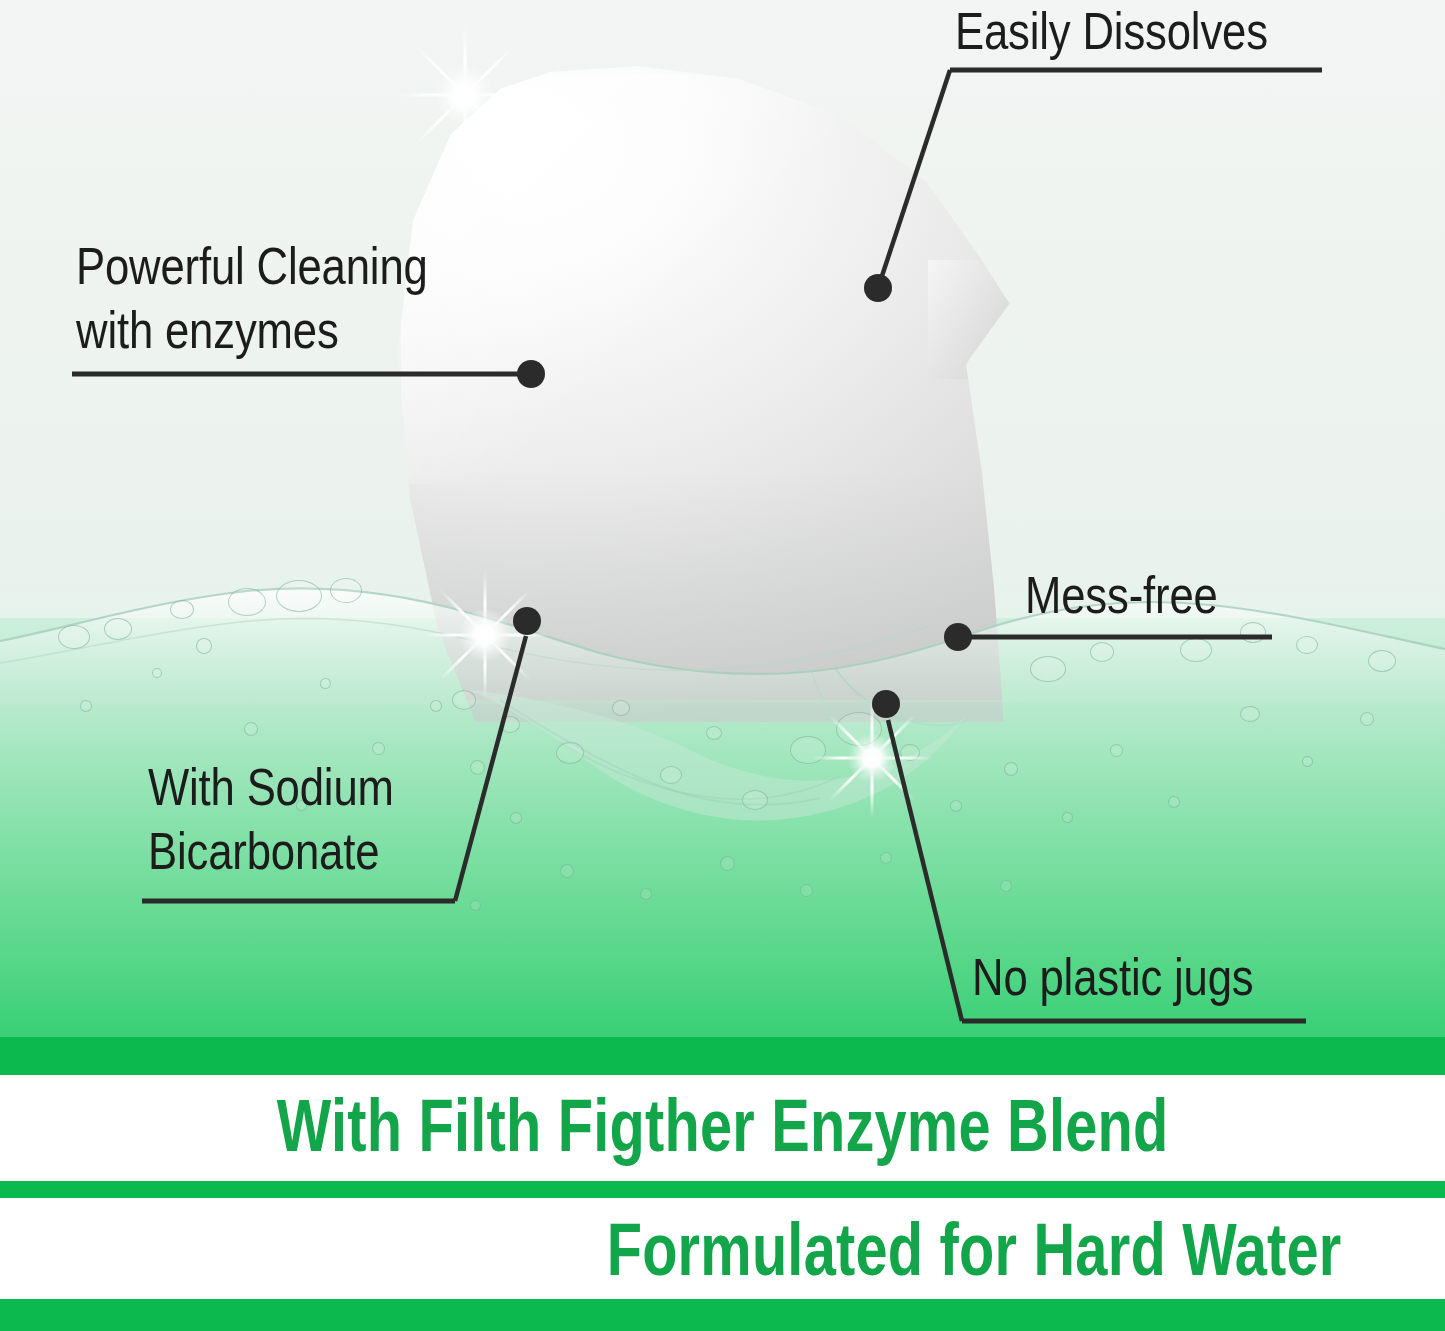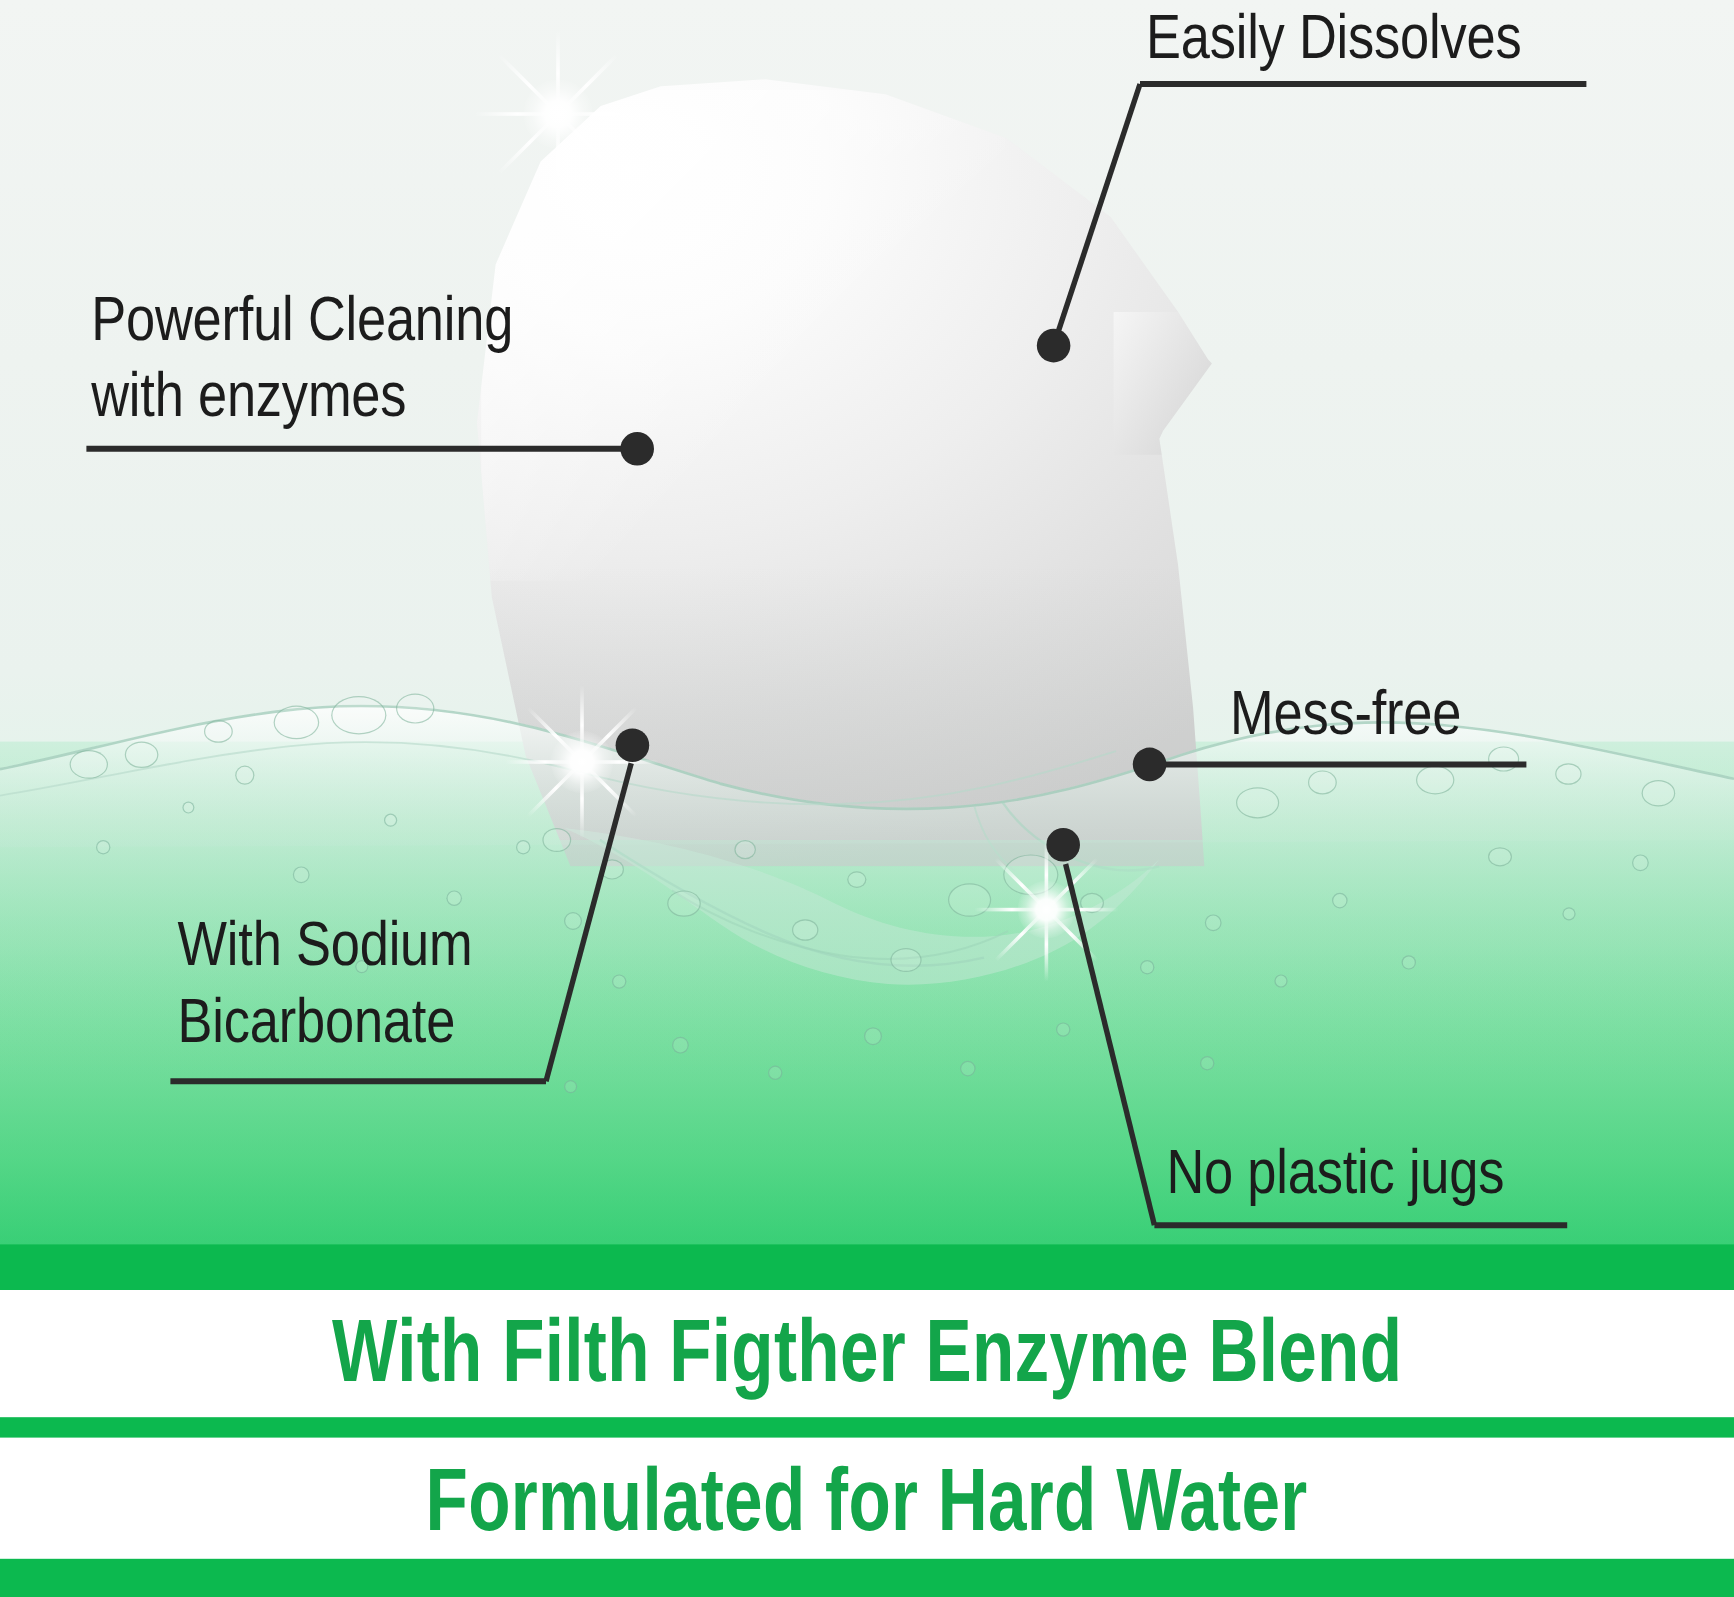--- a/index.html
+++ b/index.html
@@ -285,21 +285,21 @@
 Bicarbonate</div>
 
     <div class="callout-text" style="left:972px;top:948px;font-size:52px;line-height:58px;">No plastic jugs</div>
 
   </div>
 
   <div id="banner">
     <div class="banner-line" style="top:8px;font-size:74px;line-height:86px;">
       <span>With Filth Figther Enzyme Blend</span>
     </div>
-    <div class="banner-line" style="top:132px;font-size:74px;line-height:86px;">
+    <div class="banner-line" style="top:132px;font-size:74px;line-height:86px;text-align:right;">
       <span>Formulated for Hard Water</span>
     </div>
   </div>
 
   <div class="gbar" style="top:1037px;height:38px;"></div>
   <div class="gbar" style="top:1181px;height:17px;"></div>
   <div class="gbar" style="top:1299px;height:32px;"></div>
 
 </div>
 

